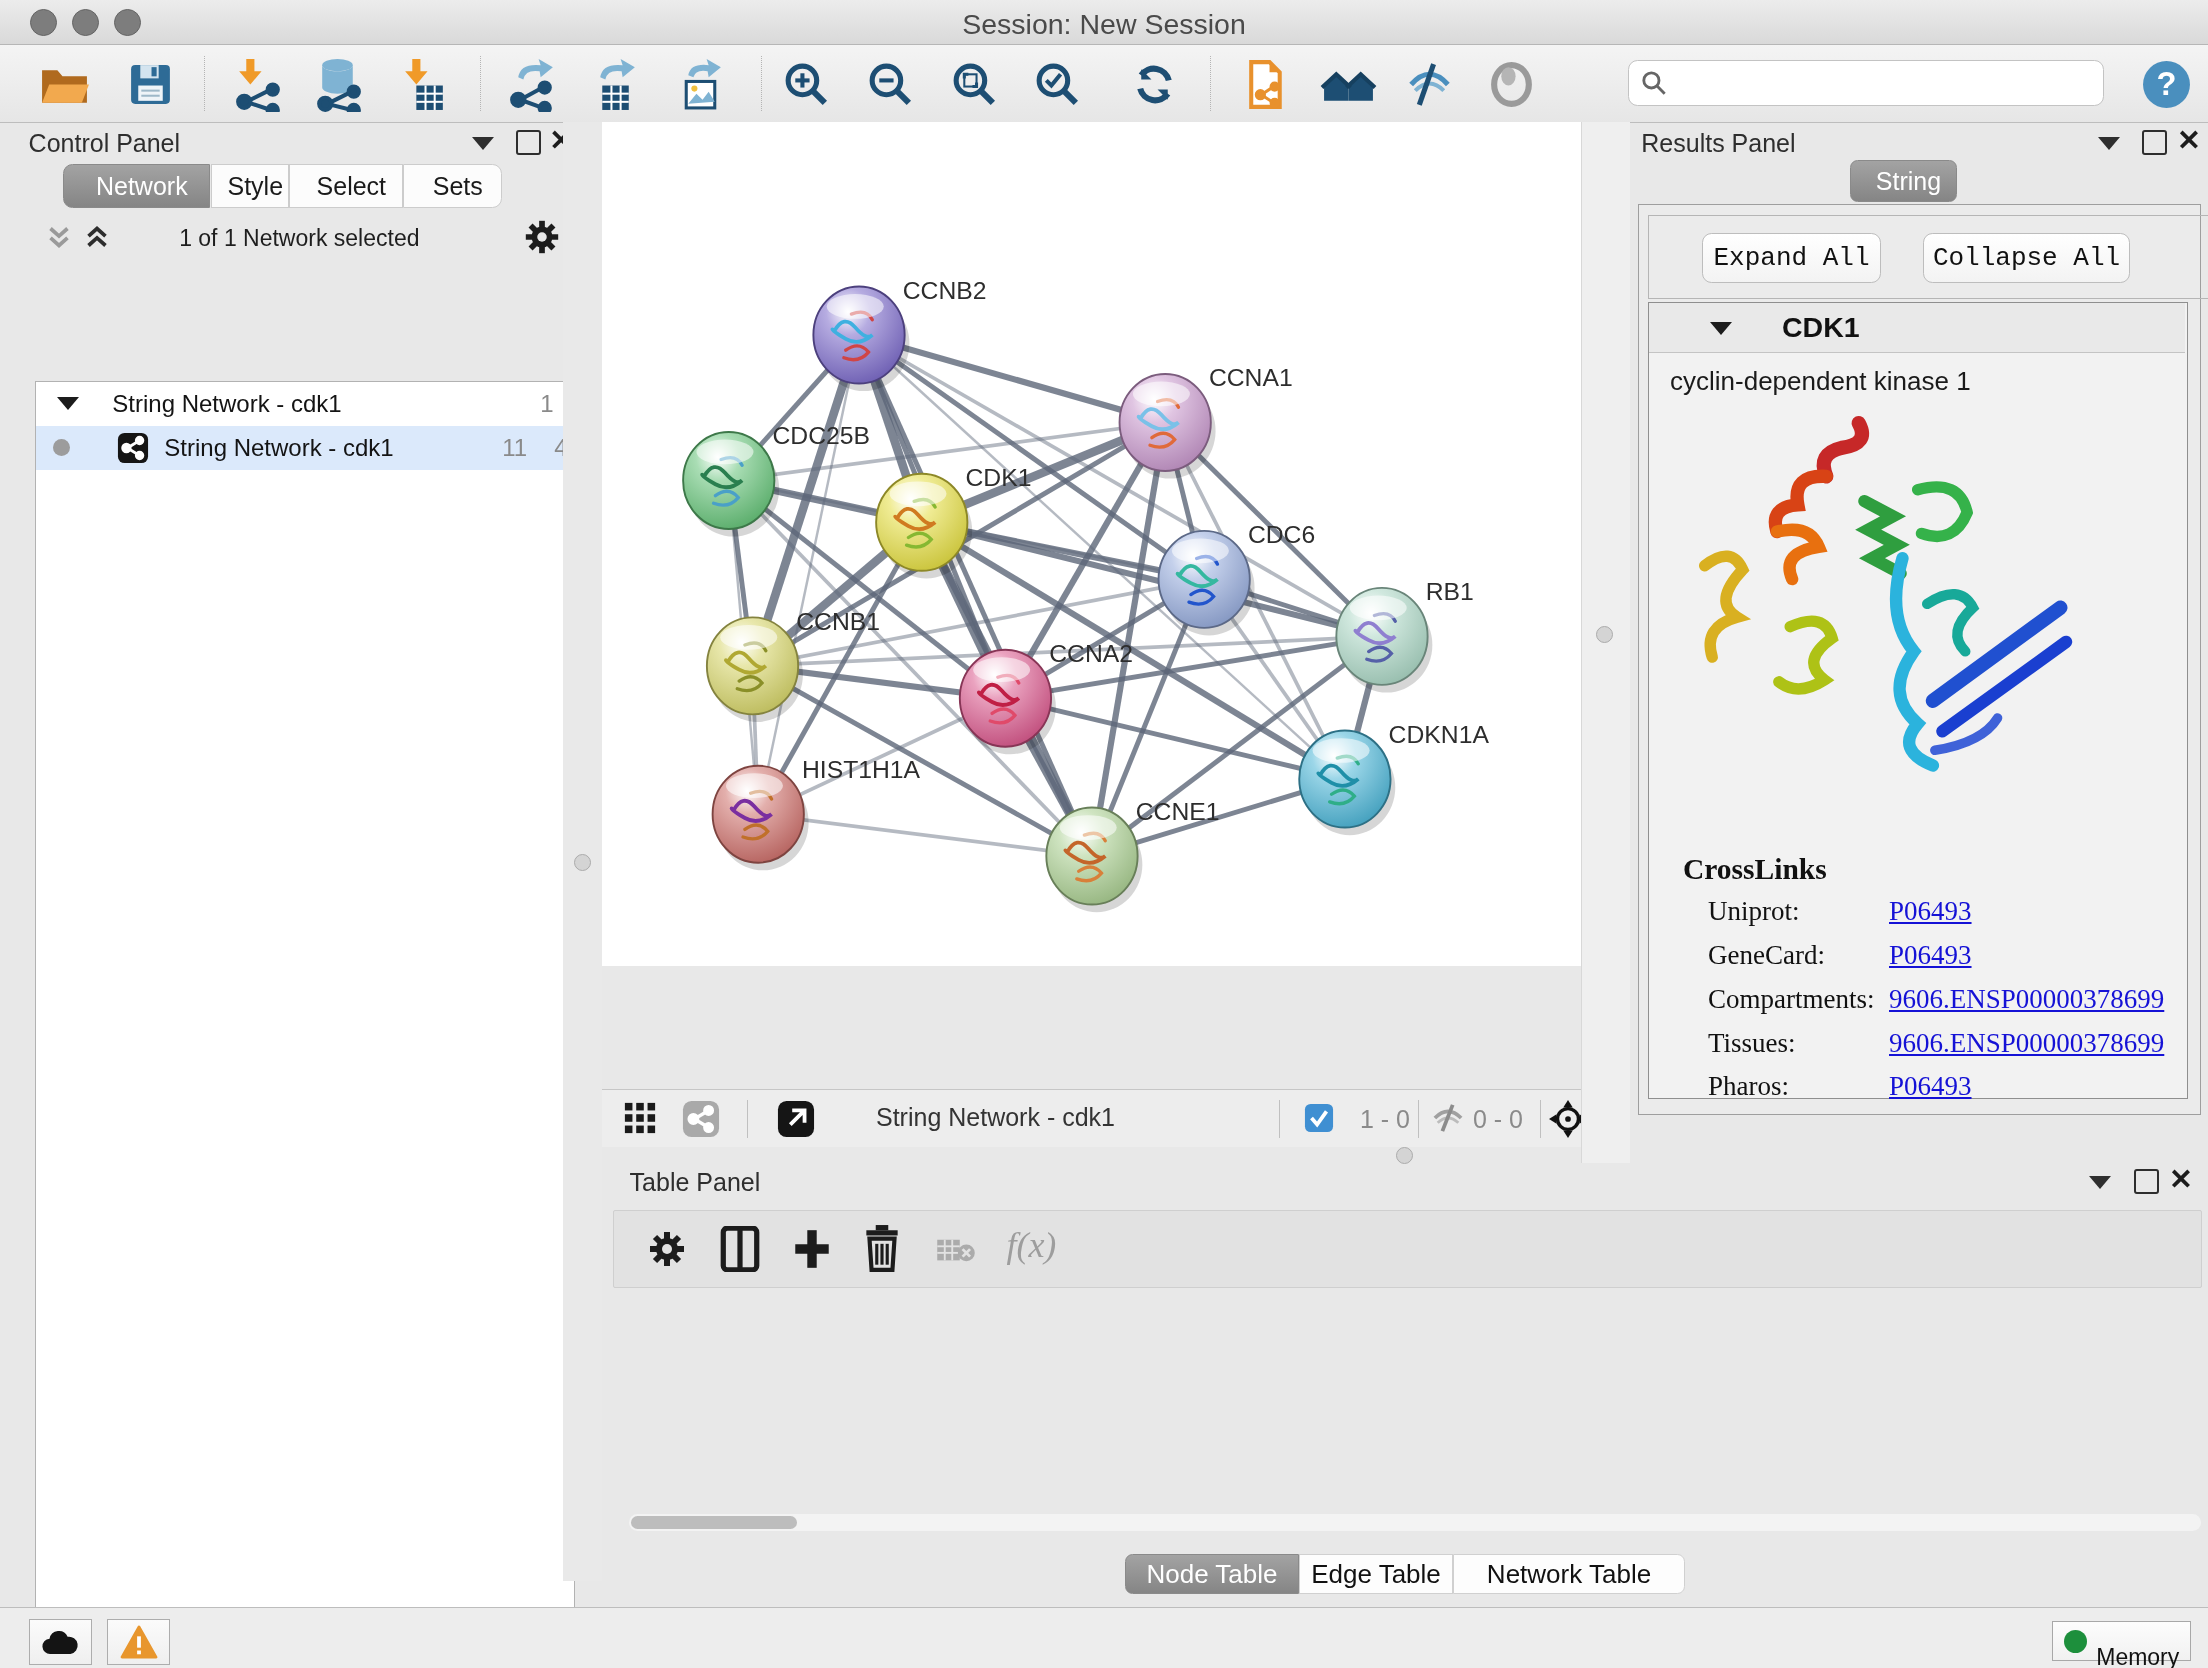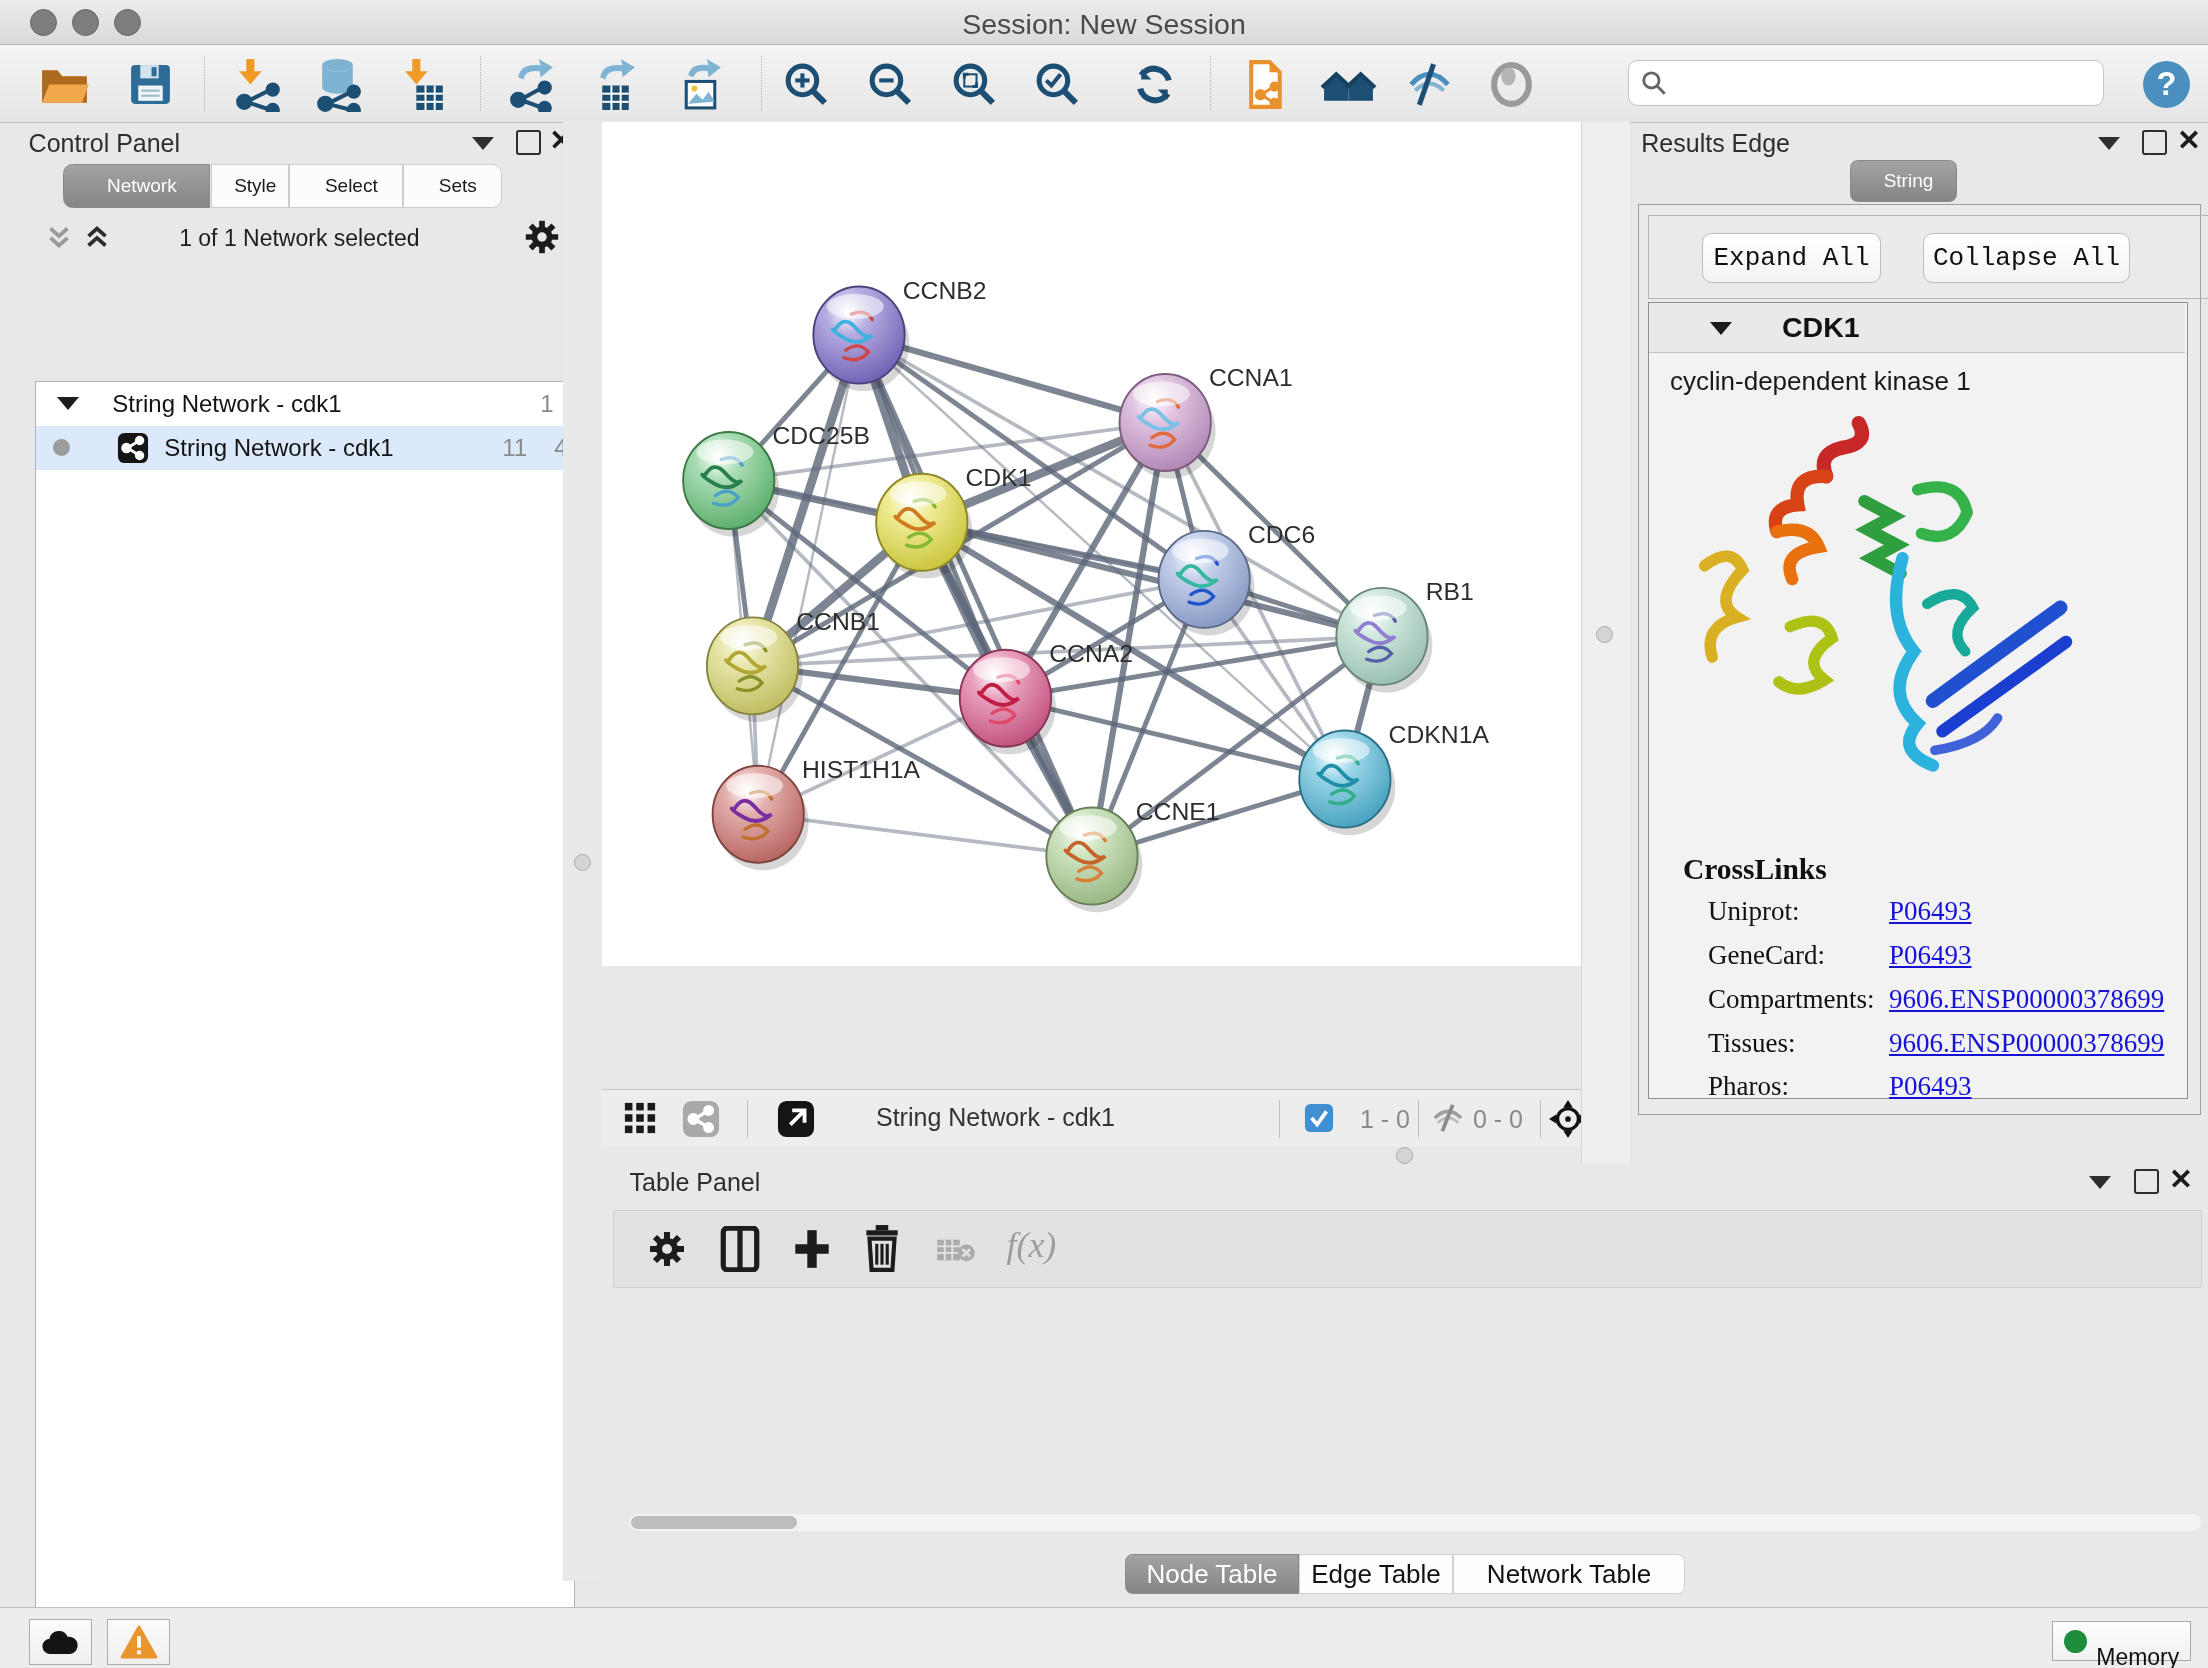--- a/index.html
+++ b/index.html
@@ -13,21 +13,21 @@
   .toolbar{left:0;top:45px;width:2208px;height:77px;background:linear-gradient(#f4f4f4,#e6e6e6);border-bottom:1px solid #bdbdbd;}
   .tbi{top:13.3px;width:68px;height:53px;display:flex;align-items:center;justify-content:center;cursor:pointer;}
   .tbsep{top:11.4px;width:0;height:55px;border-left:1.9px dotted #b4b4b4;}
   .searchbox{top:15px;left:1628px;width:476px;height:46px;background:#fff;border:1.9px solid #c3c3c3;border-radius:9.5px;display:flex;align-items:center;padding-left:11.4px;box-sizing:border-box;}
   .searchbox input{border:none;outline:none;font-size:23px;width:399px;background:transparent;}
   
   .ptitle{font-size:25px;color:#2e2e2e;}
   .pcaret{width:0;height:0;border-left:11.4px solid transparent;border-right:11.4px solid transparent;border-top:13.3px solid #2e2e2e;}
   .pmax{width:21px;height:21px;border:2.9px solid #2e2e2e;border-radius:2.9px;}
   .pclose{font-size:28.5px;font-weight:bold;color:#1c1c1c;line-height:21px;}
-  .tab{height:44px;display:flex;align-items:center;justify-content:center;font-size:19px;background:#fcfcfc;border:1px solid #cccccc;color:#1a1a1a;box-sizing:border-box;cursor:pointer;padding-left:10px;}
+  .tab{height:44px;display:flex;align-items:center;justify-content:center;font-size:25px;background:#fcfcfc;border:1px solid #cccccc;color:#1a1a1a;box-sizing:border-box;cursor:pointer;padding-left:10px;}
   .tab.active{background:linear-gradient(#a3a3a3,#858585);color:#fff;border-color:#8a8a8a;}
   .btn{background:linear-gradient(#ffffff,#f3f3f3);border:1.9px solid #bdbdbd;border-radius:9.5px;display:flex;align-items:center;justify-content:center;font-size:26px;color:#111;cursor:pointer;}
   .link{color:#1512d6;text-decoration:underline;}
   .serif{font-family:"Liberation Serif",serif;}
   
   .netlistbox{left:21px;top:259px;width:540px;height:1315px;background:#fff;border:1.9px solid #b2b2b2;box-sizing:border-box;}
   .row2sel{background:#dbe9fb;}
   .gray{color:#8a8a8a;}
   
   .canvas{left:602px;top:122px;width:979px;height:844px;background:#ffffff;}
@@ -633,21 +633,21 @@
 
   <div class="abs" style="left:1581px;top:122px;width:48px;height:1041px;background:#efefef;border-left:1px solid #d8d8d8;">
     <div class="handle abs" style="left:14.3px;top:504px;"></div>
   </div>
 
   <div class="abs" style="left:602px;top:1146px;width:979px;height:16px;">
     <div class="handle abs" style="left:794px;top:1px;"></div>
   </div>
 
   <div class="abs" style="left:1628px;top:122px;width:580px;height:1041px;">
-    <div class="abs ptitle" style="left:13.3px;top:6.7px;">Results Edge</div>
+    <div class="abs ptitle" style="left:13.3px;top:6.7px;">Results Panel</div>
     <div class="abs pcaret" style="left:470px;top:15px;"></div>
     <div class="abs pmax" style="left:514px;top:7.6px;"></div>
     <div class="abs pclose" style="left:549px;top:7.6px;">✕</div>
 
     <div class="abs tab active" style="left:222px;top:38px;width:107px;height:42px;border-radius:7.6px;">String</div>
 
     <div class="abs" style="left:9.5px;top:82px;width:563px;height:911px;background:#ebebeb;border:1.9px solid #9e9e9e;box-sizing:border-box;">
       <div class="abs" style="left:9.5px;top:9.5px;width:604px;height:84px;border:1.9px solid #b5b5b5;box-sizing:border-box;font-family:Liberation Mono, monospace;">
         <div class="btn abs" style="left:53px;top:17px;width:177px;height:48px;">Expand All</div>
         <div class="btn abs" style="left:274px;top:17px;width:205px;height:48px;">Collapse All</div>

